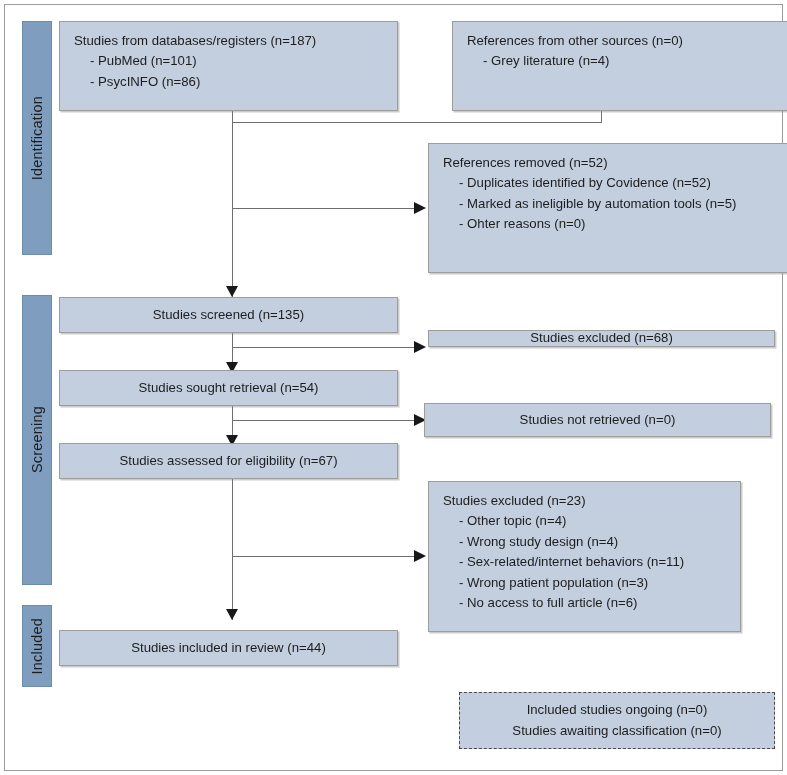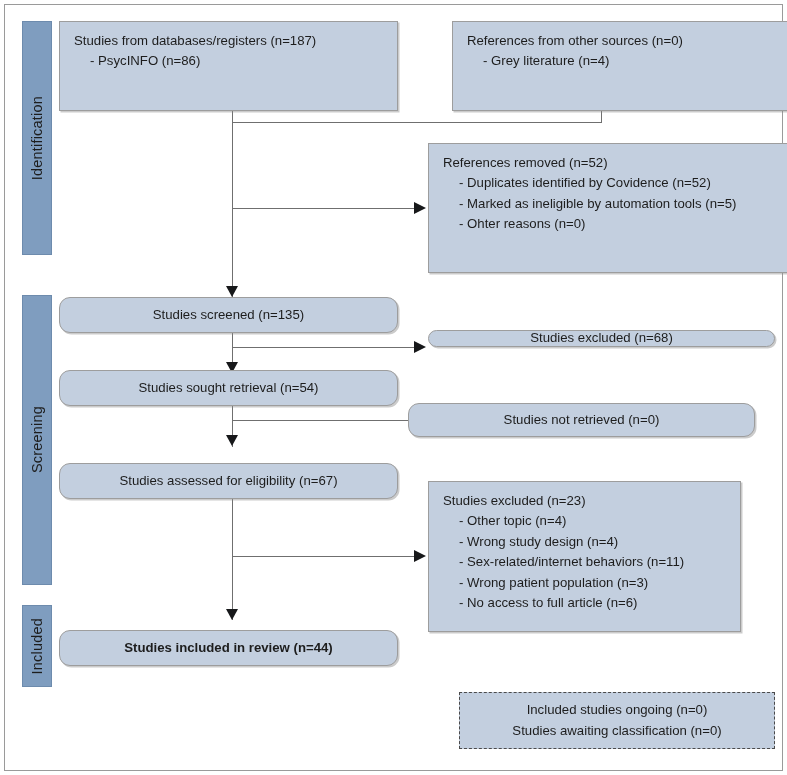--- a/index.html
+++ b/index.html
@@ -62,21 +62,20 @@
     box-shadow: 1.5px 1.5px 0 rgba(140,140,140,0.45);
     color: #1d1d1d;
     font-size: 13.2px;
     line-height: 1.55;
   }
   .box.centered {
     display: flex;
     align-items: center;
     justify-content: center;
     text-align: center;
-    border-radius: 11px;
   }
   .box.listbox {
     padding: 9px 0 4px 14px;
   }
   .box.dashed {
     border: 1px dashed #4a4a4a;
     box-shadow: none;
     display: flex;
     flex-direction: column;
     align-items: center;
@@ -167,20 +166,21 @@
   <div class="arrow-right" style="left:414px; top:414px;"></div>
   <div class="arrow-down" style="left:225.5px; top:435px;"></div>
 
   <div class="vline" style="left:232px; top:479px; height:141px;"></div>
   <div class="hline" style="left:232px; top:556px; width:183px;"></div>
   <div class="arrow-right" style="left:414px; top:550px;"></div>
   <div class="arrow-down" style="left:225.5px; top:609px;"></div>
 
   <div class="box listbox" style="left:59px; top:21px; width:339px; height:90px;">
     <span class="title">Studies from databases/registers (n=187)</span>
+    <span class="sub">- PubMed (n=101)</span>
     <span class="sub">- PsycINFO (n=86)</span>
   </div>
 
   <div class="box listbox" style="left:452px; top:21px; width:347px; height:90px;">
     <span class="title">References from other sources (n=0)</span>
     <span class="sub">- Grey literature (n=4)</span>
   </div>
 
   <div class="box listbox" style="left:428px; top:143px; width:369px; height:130px;">
     <span class="title">References removed (n=52)</span>
@@ -194,38 +194,38 @@
   </div>
 
   <div class="box centered" style="left:428px; top:330px; width:347px; height:17px;">
     <span>Studies excluded (n=68)</span>
   </div>
 
   <div class="box centered" style="left:59px; top:370px; width:339px; height:36px;">
     <span>Studies sought retrieval (n=54)</span>
   </div>
 
-  <div class="box centered" style="left:408px; top:403px; width:347px; height:34px;">
+  <div class="box centered" style="left:424px; top:403px; width:347px; height:34px;">
     <span>Studies not retrieved (n=0)</span>
   </div>
 
-  <div class="box centered" style="left:59px; top:443px; width:339px; height:36px;margin-top:20px;">
+  <div class="box centered" style="left:59px; top:443px; width:339px; height:36px;">
     <span>Studies assessed for eligibility (n=67)</span>
   </div>
 
   <div class="box listbox" style="left:428px; top:481px; width:313px; height:151px;">
     <span class="title">Studies excluded (n=23)</span>
     <span class="sub">- Other topic (n=4)</span>
     <span class="sub">- Wrong study design (n=4)</span>
     <span class="sub">- Sex-related/internet behaviors (n=11)</span>
     <span class="sub">- Wrong patient population (n=3)</span>
     <span class="sub">- No access to full article (n=6)</span>
   </div>
 
-  <div class="box centered" style="left:59px; top:630px; width:339px; height:36px;font-weight:bold;">
+  <div class="box centered" style="left:59px; top:630px; width:339px; height:36px;">
     <span>Studies included in review (n=44)</span>
   </div>
 
   <div class="box dashed" style="left:459px; top:692px; width:316px; height:57px;">
     <span class="ctr-line">Included studies ongoing (n=0)</span>
     <span class="ctr-line">Studies awaiting classification (n=0)</span>
   </div>
 
 </div>
 

